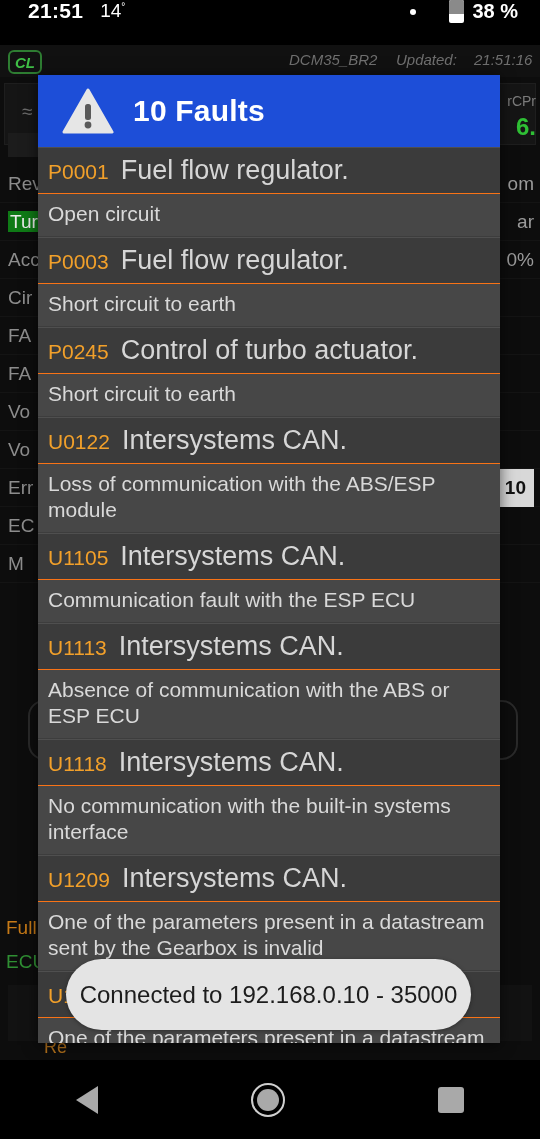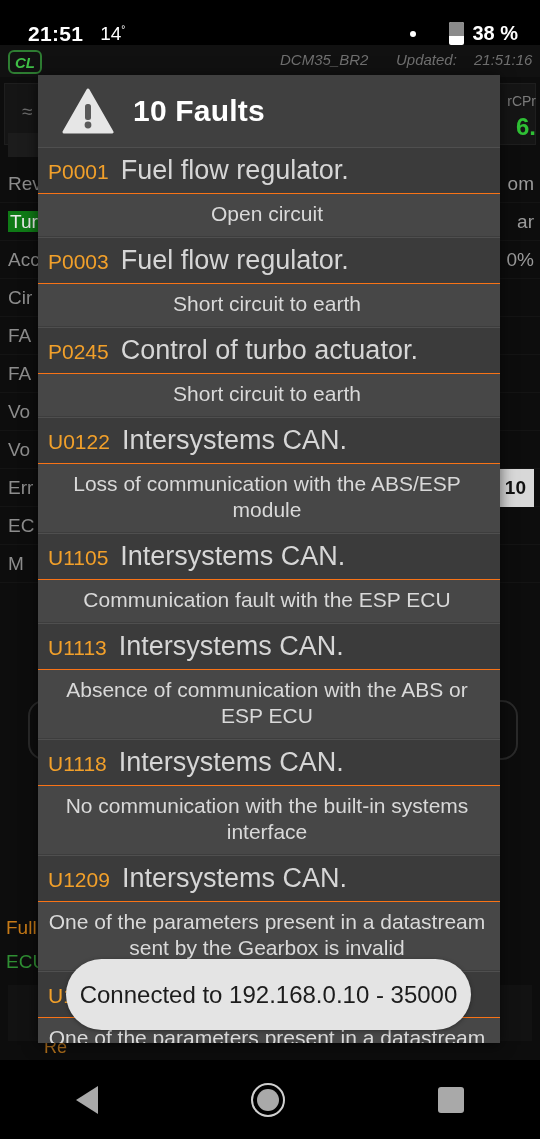--- a/index.html
+++ b/index.html
@@ -4,21 +4,21 @@
 <style>
   * { margin:0; padding:0; box-sizing:border-box; }
   html,body { width:540px; height:1139px; background:#000; overflow:hidden; }
   body { font-family:"Liberation Sans", sans-serif; -webkit-font-smoothing:antialiased; }
 
   #screen { position:relative; width:540px; height:1139px; background:#000; overflow:hidden; }
 
   
   #statusbar {
     position:absolute; top:0; left:0; width:540px; height:45px;
-    background:#000; color:#fff; display:flex; align-items:flex-end;
+    background:#000; color:#fff; display:flex; align-items:flex-start;
   }
   #sb-left { display:flex; align-items:flex-start; padding-left:28px; }
   #sb-time { font-size:21px; font-weight:bold; letter-spacing:.3px; line-height:22px; }
   #sb-temp { font-size:19px; margin-left:17px; line-height:22px; }
   #sb-deg { font-size:10px; vertical-align:super; line-height:10px; }
   #sb-right { margin-left:auto; display:flex; align-items:center; padding-right:22px; }
   .sb-dot { width:6px; height:6px; border-radius:50%; background:#fff; margin-right:33px; }
   .sb-battery {
     position:relative; width:15px; height:23px; border-radius:2px;
     background:#fff; margin-right:8px; overflow:hidden;
@@ -34,21 +34,21 @@
   #bgapp { position:absolute; top:45px; left:0; width:540px; height:1015px; background:#0d0d0d; }
   .bg-topbar {
     position:absolute; top:0; left:0; width:540px; height:32px;
     background:#111; color:#8e8e8e; font-size:16px;font-style:italic;
   }
   .bg-cl {
     position:absolute; left:8px; top:5px; width:34px; height:24px;
     border:2px solid #2e7d32; border-radius:6px; color:#3fbf46;
     font-size:15px; font-weight:bold; text-align:center; line-height:21px;
   }
-  .bg-dcm { position:absolute; left:280px; top:6px; color:#6f6f6f; font-size:15px; }
+  .bg-dcm { position:absolute; left:289px; top:6px; color:#6f6f6f; font-size:15px; }
   .bg-upd { position:absolute; left:396px; top:6px; color:#6f6f6f; font-size:15px; }
   .bg-updt { position:absolute; left:474px; top:6px; color:#6f6f6f; font-size:15px; }
 
   .bg-panel {
     position:absolute; left:4px; top:38px; width:532px; height:62px;
     background:#151515; border:1px solid #1e1e1e;
   }
   .bg-wave { position:absolute; left:22px; top:56px; color:#6a6a6a; font-size:19px; }
   .bg-arrow {
     position:absolute; left:8px; top:88px; width:100px; height:24px;
@@ -74,23 +74,22 @@
     position:absolute; left:28px; top:655px; width:490px; height:60px;
     border:2px solid #2a2a2a; border-radius:16px;
   }
   .bg-dark-block { position:absolute; left:8px; top:940px; width:524px; height:56px; background:#121212; }
   .bg-m { position:absolute; left:22px; top:630px; color:#5d5d5d; font-size:18px; }
   .bg-ec { position:absolute; left:62px; top:508px; color:#5d5d5d; font-size:16px; }
 
   
   #dialog {
     position:absolute; left:38px; top:75px; width:462px; height:968px;
-    background:#404040; overflow:hidden;
+    background:#1d4ed8; overflow:hidden;
     box-shadow:0 2px 14px rgba(0,0,0,.6);
-    text-align:center;
   }
   #dialog-header {
     height:72px; display:flex; align-items:center; padding-left:24px;
   }
   .warn-icon { width:52px; height:46px; position:relative; flex:0 0 auto; }
   #dialog-title {
     color:#fff; font-size:30px; font-weight:bold; margin-left:19px; letter-spacing:.2px;
   }
   #fault-list { position:relative; }
   .fault-code-row {

